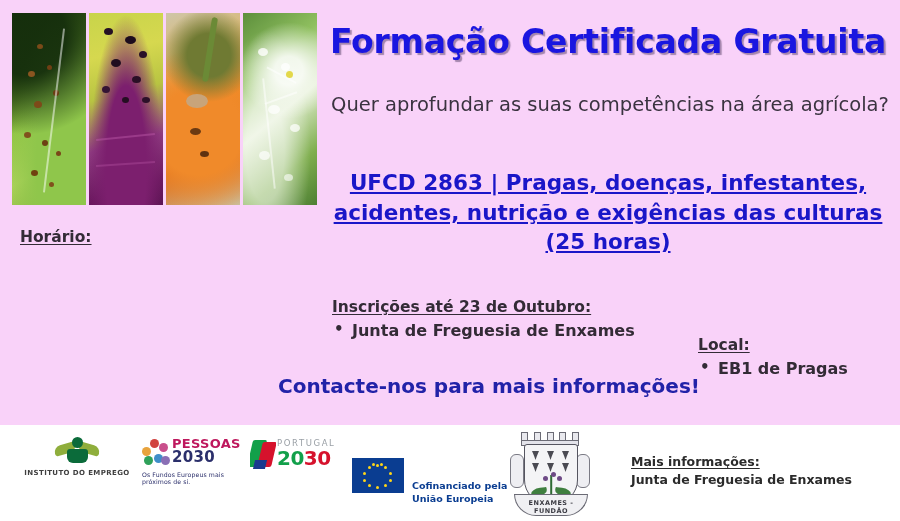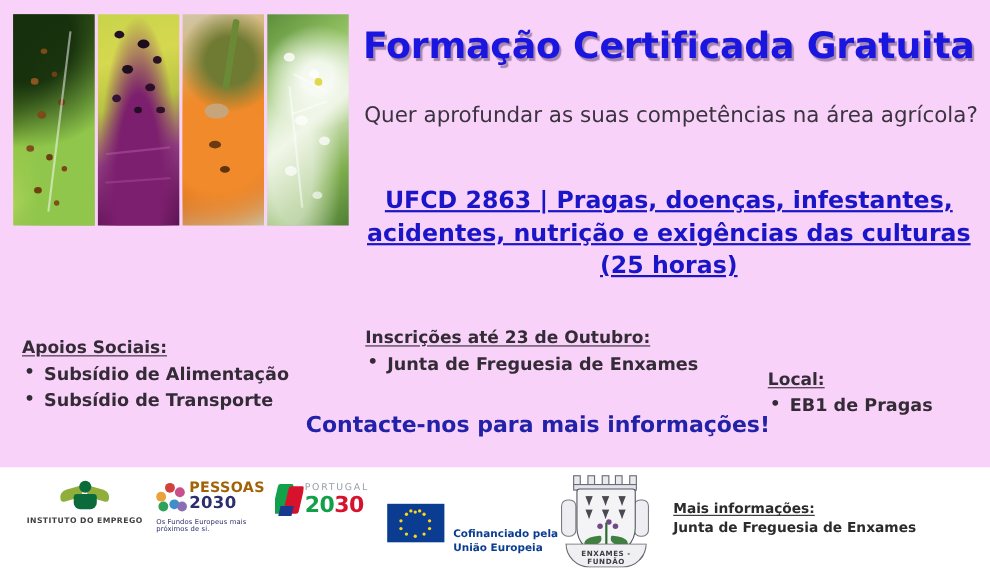--- a/index.html
+++ b/index.html
@@ -79,21 +79,21 @@
   .iefp-arm-l{position:absolute;left:0;top:7px;width:22px;height:10px;background:#8fae3c;border-radius:10px 2px 10px 4px;transform:rotate(-16deg);}
   .iefp-arm-r{position:absolute;right:0;top:7px;width:22px;height:10px;background:#8fae3c;border-radius:2px 10px 4px 10px;transform:rotate(16deg);}
   .iefp-body{position:absolute;left:13px;top:12px;width:21px;height:14px;background:#0b6b3a;border-radius:3px 3px 6px 6px;}
   .iefp-txt{font-size:7px;font-weight:bold;color:#3f3f3f;letter-spacing:.4px;line-height:1.45;}
 
   
   #pessoas{left:142px;top:12px;width:105px;}
   .pess-row{display:flex;align-items:center;gap:4px;}
   .pess-mark{position:relative;width:26px;height:28px;flex:0 0 26px;}
   .pm{position:absolute;width:9px;height:9px;border-radius:50%;}
-  .pess-txt .p1t{font-size:13px;font-weight:bold;color:#a16207;letter-spacing:.3px;line-height:1;}
+  .pess-txt .p1t{font-size:13px;font-weight:bold;color:#be185d;letter-spacing:.3px;line-height:1;}
   .pess-txt .p2t{font-size:15px;font-weight:bold;color:#2b2f6b;letter-spacing:.3px;line-height:1.05;}
   .pess-note{font-size:6.2px;color:#2b2f6b;margin-top:5px;letter-spacing:.1px;}
 
   
   #pt2030{left:250px;top:14px;}
   .pt-row{display:flex;align-items:center;gap:1px;}
   .pt-flag{position:relative;width:26px;height:30px;flex:0 0 26px;overflow:hidden;}
   .ptg{position:absolute;left:0;top:1px;width:14px;height:27px;background:#12a04a;transform:skewX(-13deg);border-radius:2px;}
   .ptr{position:absolute;left:10px;top:3px;width:14px;height:25px;background:#d6122c;transform:skewX(-13deg);border-radius:2px;}
   .ptb{position:absolute;left:4px;bottom:0;width:12px;height:9px;background:#1a3a8f;transform:skewX(-13deg);}
@@ -118,21 +118,21 @@
   .bee{position:absolute;width:7px;height:9px;background:#4a4a52;clip-path:polygon(0 0,100% 0,70% 55%,50% 100%,30% 55%);}
   .plant-stem{position:absolute;left:50%;bottom:8px;width:1.6px;height:20px;background:#2f6b34;transform:translateX(-50%);}
   .leafL{position:absolute;bottom:7px;left:6px;width:16px;height:8px;background:#3f7f3f;border-radius:60% 10% 60% 10%;transform:rotate(-8deg);}
   .leafR{position:absolute;bottom:7px;right:6px;width:16px;height:8px;background:#3f7f3f;border-radius:10% 60% 10% 60%;transform:rotate(8deg);}
   .flw{position:absolute;width:5px;height:5px;border-radius:50%;background:#6e4a86;}
   .ribbon{position:absolute;left:9px;top:66px;width:72px;height:20px;border:1.3px solid #6a6a74;border-radius:0 0 36px 36px;background:#f0f0f3;}
   .ribbon span{position:absolute;left:0;top:4px;width:72px;text-align:center;font-size:6.5px;font-weight:bold;color:#3c3c44;letter-spacing:.5px;}
   .coa-side{position:absolute;top:26px;width:12px;height:32px;border:1.2px solid #7a7a84;border-radius:6px;background:#eeeef2;}
 
   
-  #moreinfo{left:612px;top:29px;color:#2b2b2b;}
+  #moreinfo{left:631px;top:29px;color:#2b2b2b;}
   #moreinfo .mh{font-size:12.5px;font-weight:bold;text-decoration:underline;text-underline-offset:2px;}
   #moreinfo .mb{font-size:12.5px;font-weight:bold;margin-top:3px;}
 </style>
 </head>
 <body>
 
 <div class="poster">
   <div class="pink-band"></div>
 
   <div class="photo-strip">
@@ -179,29 +179,23 @@
       <span class="veinline" style="left:28%;top:44%;width:46%;height:2px;transform:rotate(-20deg);"></span>
       <span class="veinline" style="left:34%;top:34%;width:2px;height:58%;transform:rotate(-6deg);"></span>
     </div>
   </div>
 
   <div class="title">Formação Certificada Gratuita</div>
   <div class="subtitle">Quer aprofundar as suas competências na área agrícola?</div>
   <div class="ufcd">UFCD 2863 | Pragas, doenças, infestantes, acidentes, nutrição e exigências das culturas (25 horas)</div>
 
   <div class="blk" id="horario">
-  </div>
-
-  <div class="blk" id="apoios">
-    <div class="hd">Apoios Sociais:</div>
-    <ul>
-      <li>Subsídio de Alimentação</li>
-      <li>Subsídio de Transporte</li>
-    </ul>
-  </div>
+    <div class="hd">Horário:</div>
+  </div>
+
 
   <div class="blk" id="inscricoes">
     <div class="hd">Inscrições até 23 de Outubro:</div>
     <ul>
       <li>Junta de Freguesia de Enxames</li>
     </ul>
   </div>
 
   <div class="blk" id="local">
     <div class="hd">Local:</div>

